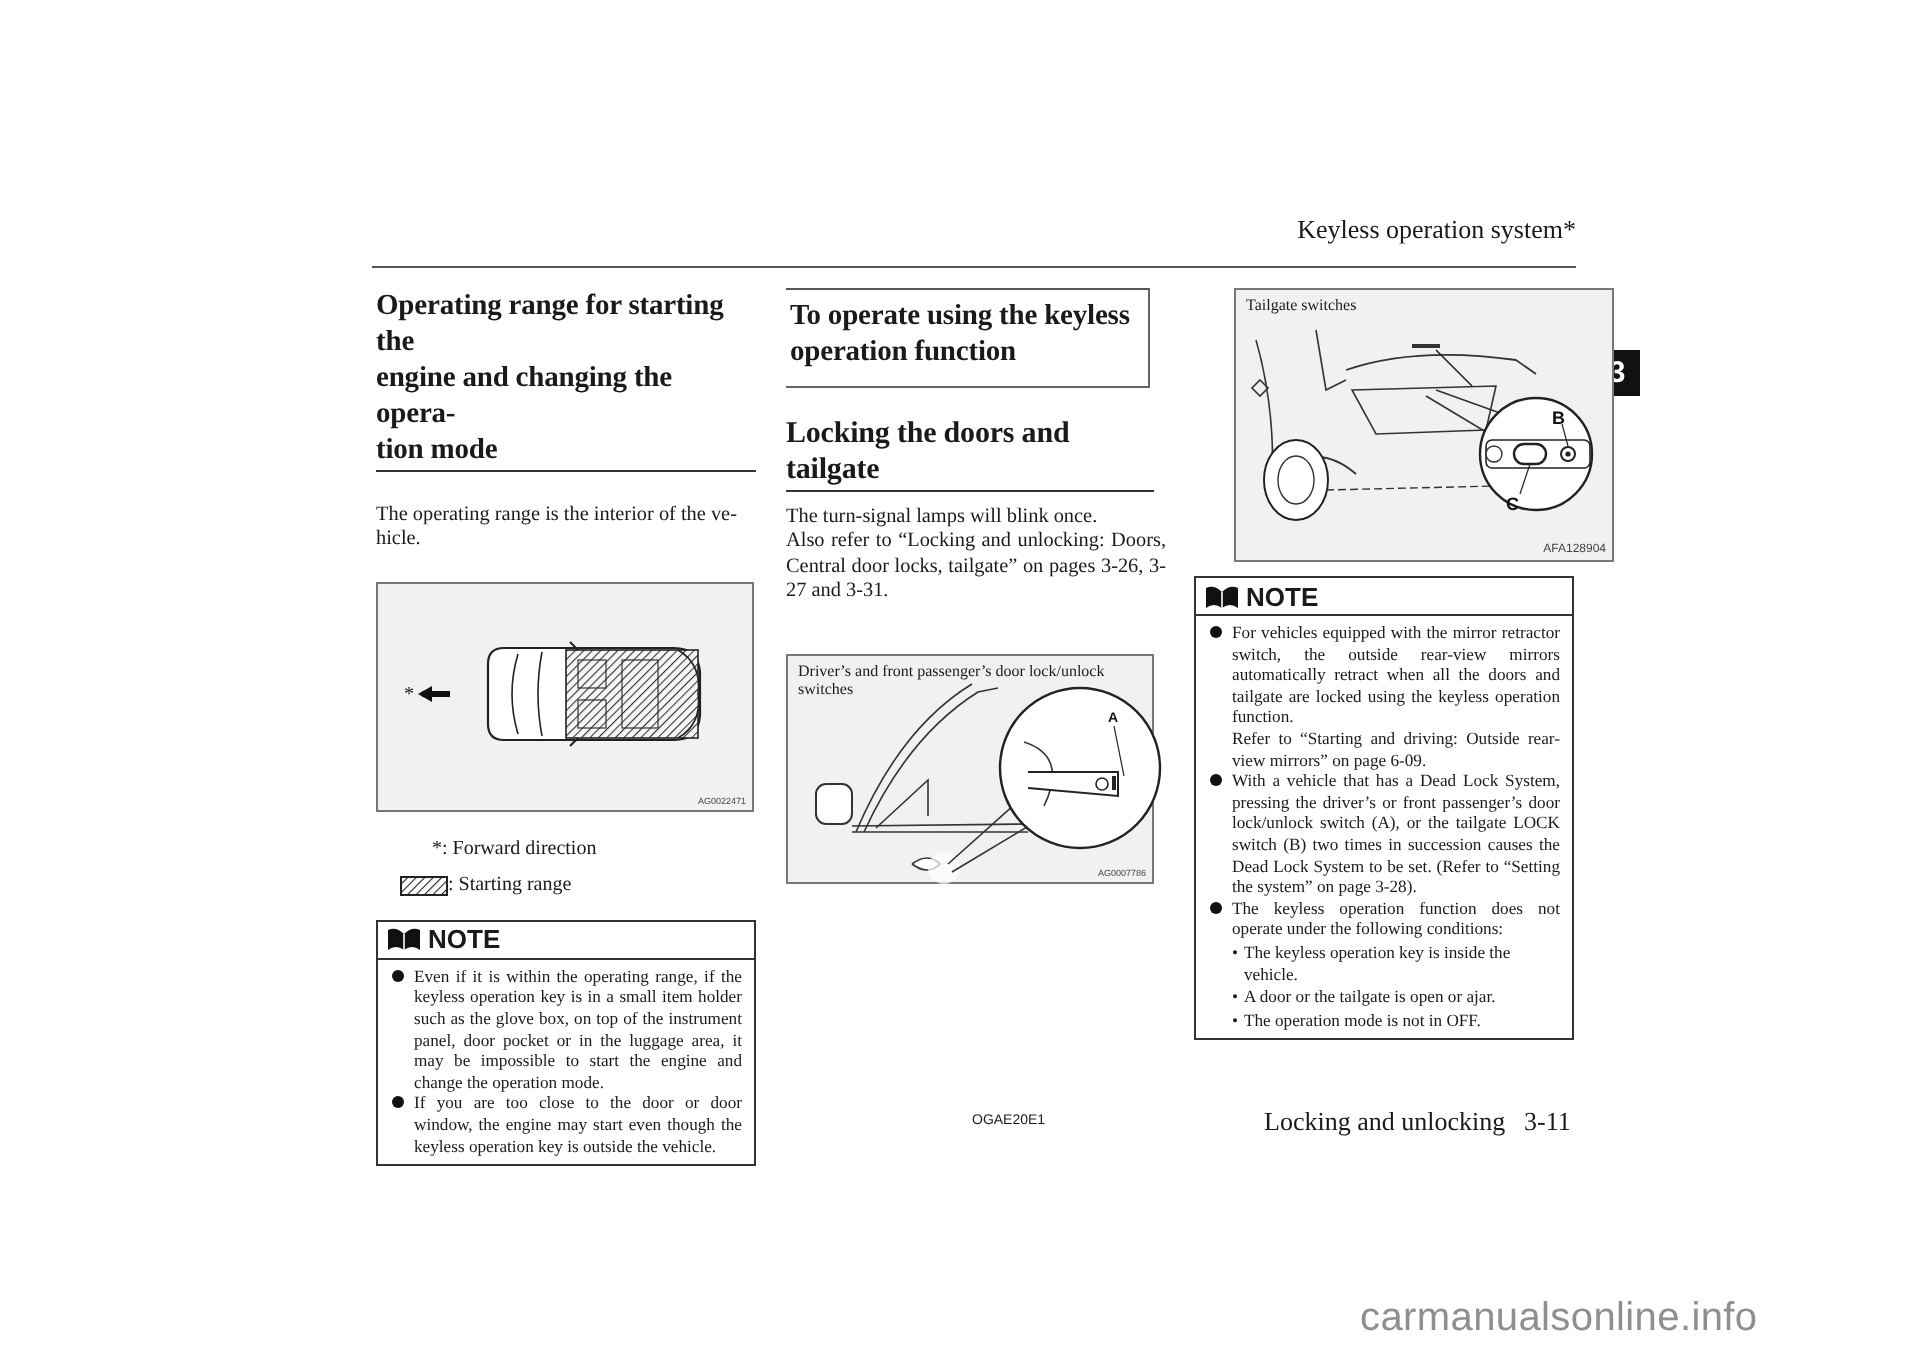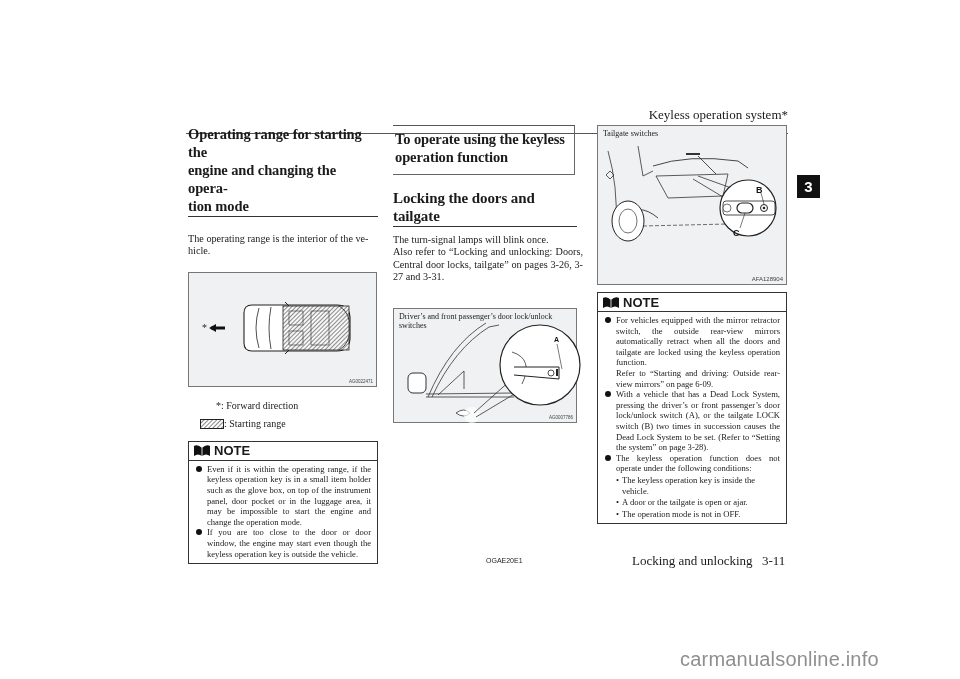--- a/index.html
+++ b/index.html
@@ -5,21 +5,21 @@
   * { box-sizing: border-box; margin: 0; padding: 0; }
   html, body { width: 960px; height: 679px; background: #ffffff; overflow: hidden; }
   body { position: relative; font-family: "Liberation Serif", serif; color: #1a1a1a; }
 
   .header-title { position: absolute; left: 600px; top: 107px; width: 188px; text-align: right; font-size: 13px; }
   .header-rule { position: absolute; left: 186px; top: 133px; width: 602px; height: 1px; background: #555; }
   .chapter-tab { position: absolute; left: 797px; top: 175px; width: 23px; height: 23px; background: #111; color: #fff;
                  font-family: "Liberation Sans", sans-serif; font-weight: bold; font-size: 15px; text-align: center; line-height: 23px; }
 
   
-  .col { position: absolute; top: 125px; }
+  .col { position: absolute; top: 144px; }
   .col1 { left: 188px; width: 190px; }
   .col2 { left: 393px; width: 190px; }
   .col3 { left: 597px; width: 190px; }
 
   h2.sec { font-size: 14.5px; font-weight: bold; line-height: 18px; letter-spacing: -0.1px; }
   .sec-rule { height: 1px; background: #333; margin-top: 1px; }
   p.body { font-size: 10.2px; line-height: 12.4px; text-align: justify; }
 
   .figure { position: relative; border: 1px solid #777; background: #eff1f2; }
   .fig-id { position: absolute; right: 3px; bottom: 2px; font-size: 4.5px; color: #444; font-family: "Liberation Sans", sans-serif; }
@@ -161,21 +161,21 @@
       <circle cx="157" cy="64" r="3" fill="none" stroke="#222" stroke-width="0.8"></circle>
       <rect x="162" y="60" width="2" height="7" fill="#222"></rect>
       <path d="M163 35 L168 60" stroke="#222" stroke-width="0.6"></path>
       <text x="160" y="33" font-size="7" font-weight="bold" font-family="Liberation Sans, sans-serif" fill="#111">A</text>
     </svg>
     <div class="fig-id">AG0007786</div>
   </div>
 </div>
 
 <div class="col col3">
-  <div class="figure" style="width:190px; height:160px;">
+  <div class="figure" style="width:190px; height:137px;margin-left:20px;">
     <div class="fig-caption">Tailgate switches</div>
     <svg width="190" height="123" viewBox="0 0 190 123" style="position:absolute;left:0;top:0;">
       <path d="M10 25 Q20 60 18 100" fill="none" stroke="#333" stroke-width="0.8"></path>
       <path d="M40 20 L45 50 L55 45" fill="none" stroke="#333" stroke-width="0.8"></path>
       <path d="M55 40 Q90 28 140 35 L150 42" fill="none" stroke="#333" stroke-width="0.9"></path>
       <path d="M58 50 L130 48 L125 70 L70 72 Z" fill="none" stroke="#333" stroke-width="0.8"></path>
       <path d="M22 92 Q40 75 60 92" fill="none" stroke="#333" stroke-width="0.9"></path>
       <ellipse cx="30" cy="95" rx="16" ry="20" fill="#fff" stroke="#222" stroke-width="1"></ellipse>
       <ellipse cx="30" cy="95" rx="9" ry="12" fill="none" stroke="#333" stroke-width="0.7"></ellipse>
       <path d="M45 100 L130 98" stroke="#333" stroke-width="0.7" stroke-dasharray="4 2"></path>

